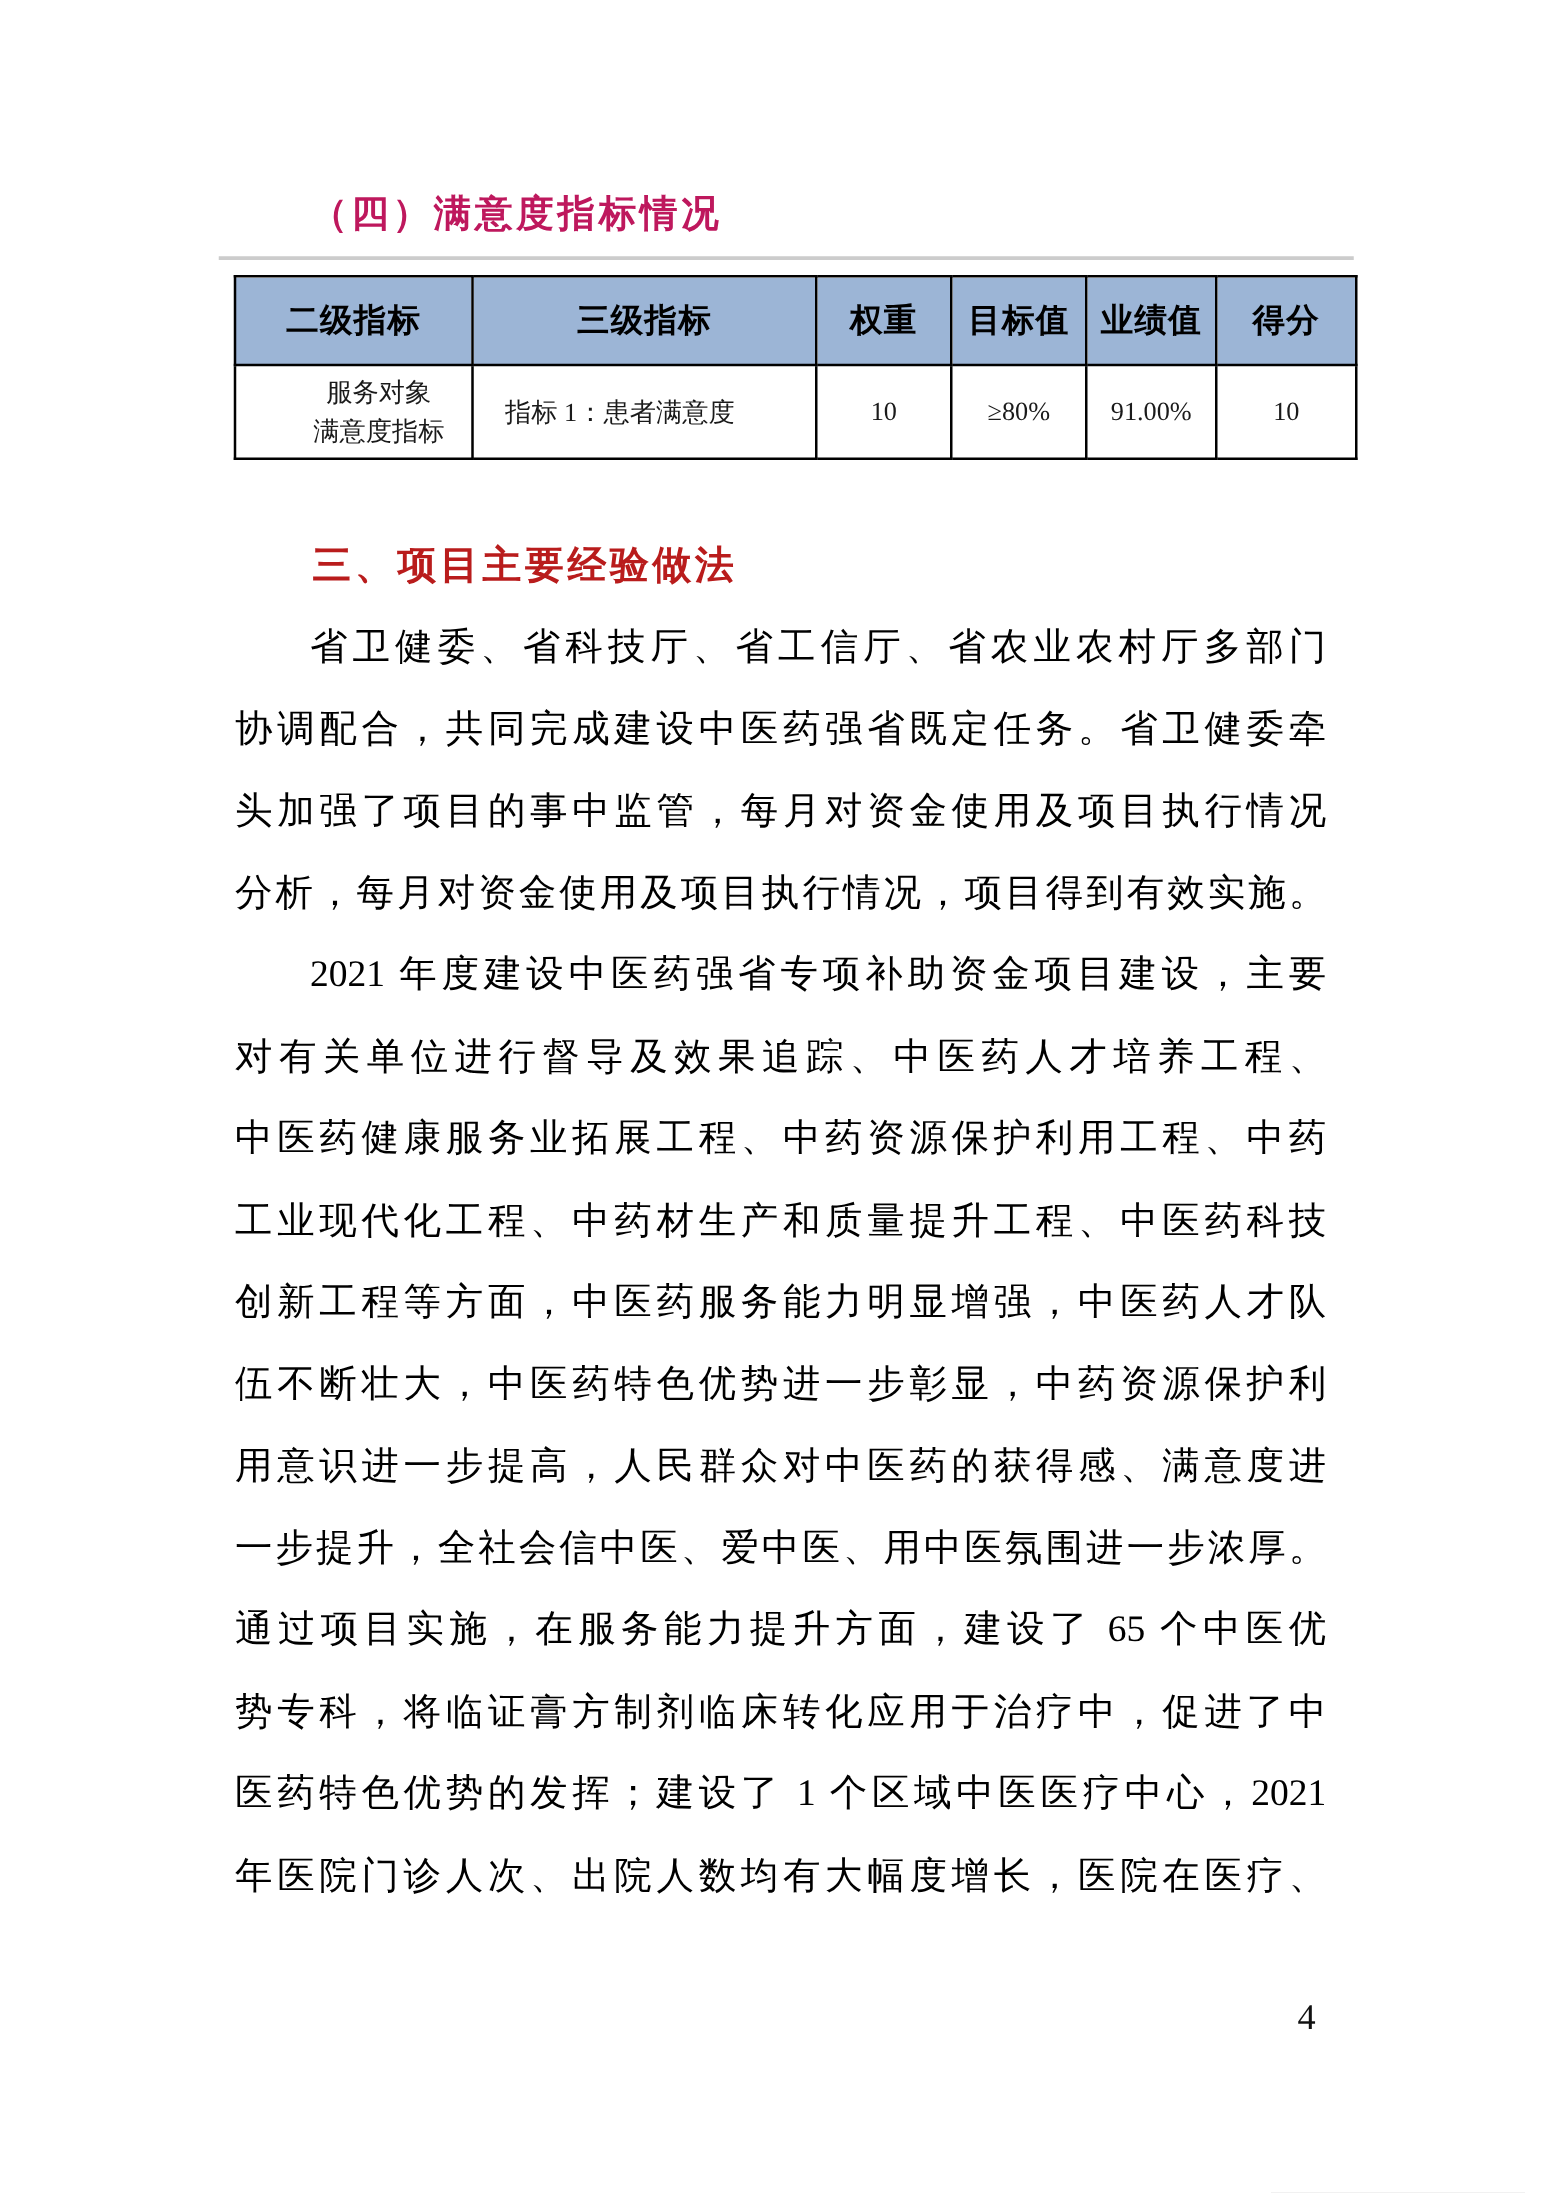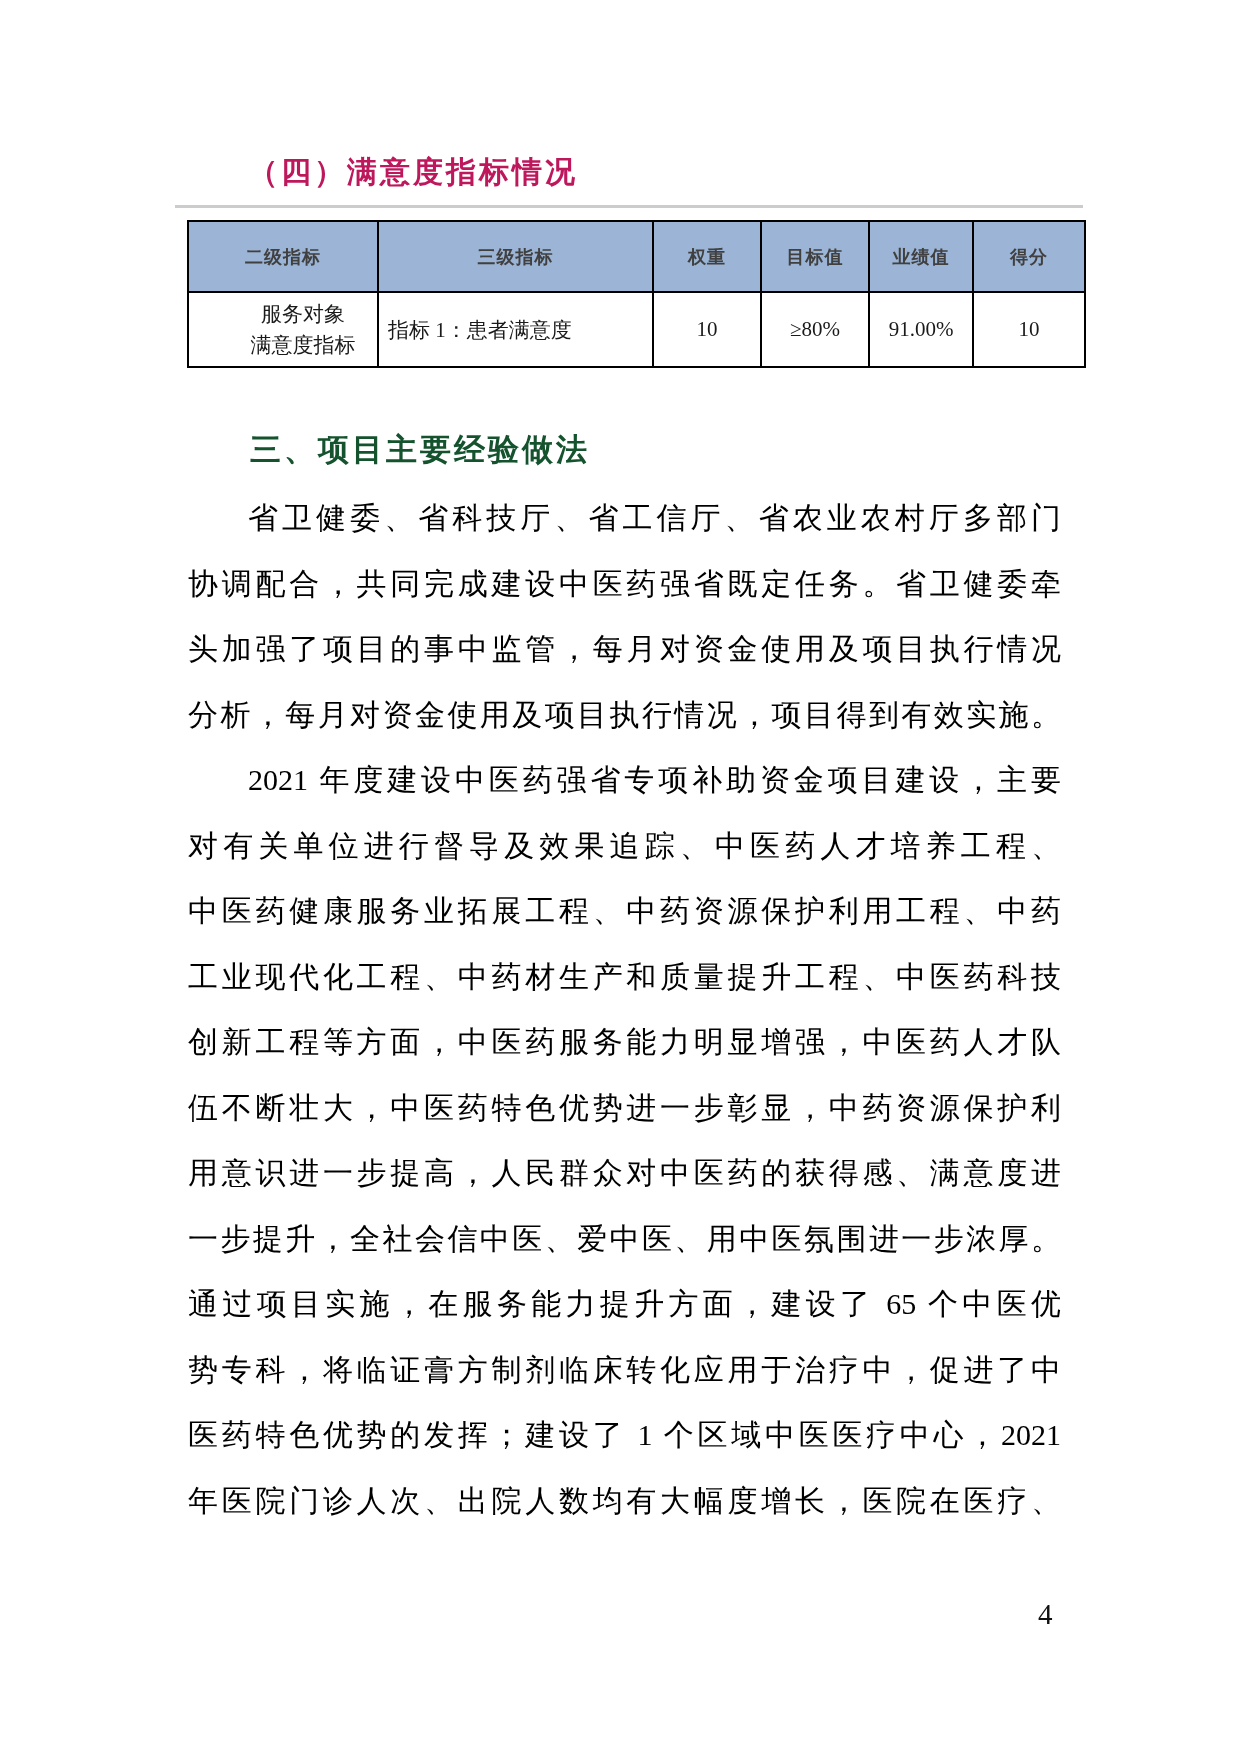--- a/index.html
+++ b/index.html
@@ -51,49 +51,49 @@
   .tbl th, .tbl td {
     border: 2px solid #000000;
     text-align: center;
     vertical-align: middle;
     padding: 0;
     overflow: hidden;
   }
   .tbl th {
     height: 69px;
     background: #9cb5d6;
-    font-size: 18px;
+    font-size: 26px;
     font-weight: bold;
     letter-spacing: 1px;
-    color: #404040;
+    color: #000000;
   }
   .tbl td {
     height: 73px;
     font-size: 21px;
     background: #ffffff;
   }
   .tbl td.left-cell {
     text-align: left;
-    padding-left: 9px;
+    padding-left: 25px;
   }
   .cell-stack { line-height: 31px; margin-left: 40px; }
 
   
   .h3-heading {
     position: absolute;
     left: 188px;
     top: 430px;
     width: 880px;
-    font-family: Liberation Mono, monospace;
+    font-family: Liberation Serif, serif;
     font-size: 31px;
     font-weight: 700;
     letter-spacing: 3px;
     line-height: 44px;
     text-indent: 2em;
-    color: #14532d;
+    color: #b91c1c;
     white-space: nowrap;
   }
 
   
   .bodytext {
     position: absolute;
     left: 188px;
     top: 485px;
     width: 873px;
     font-size: 30px;

